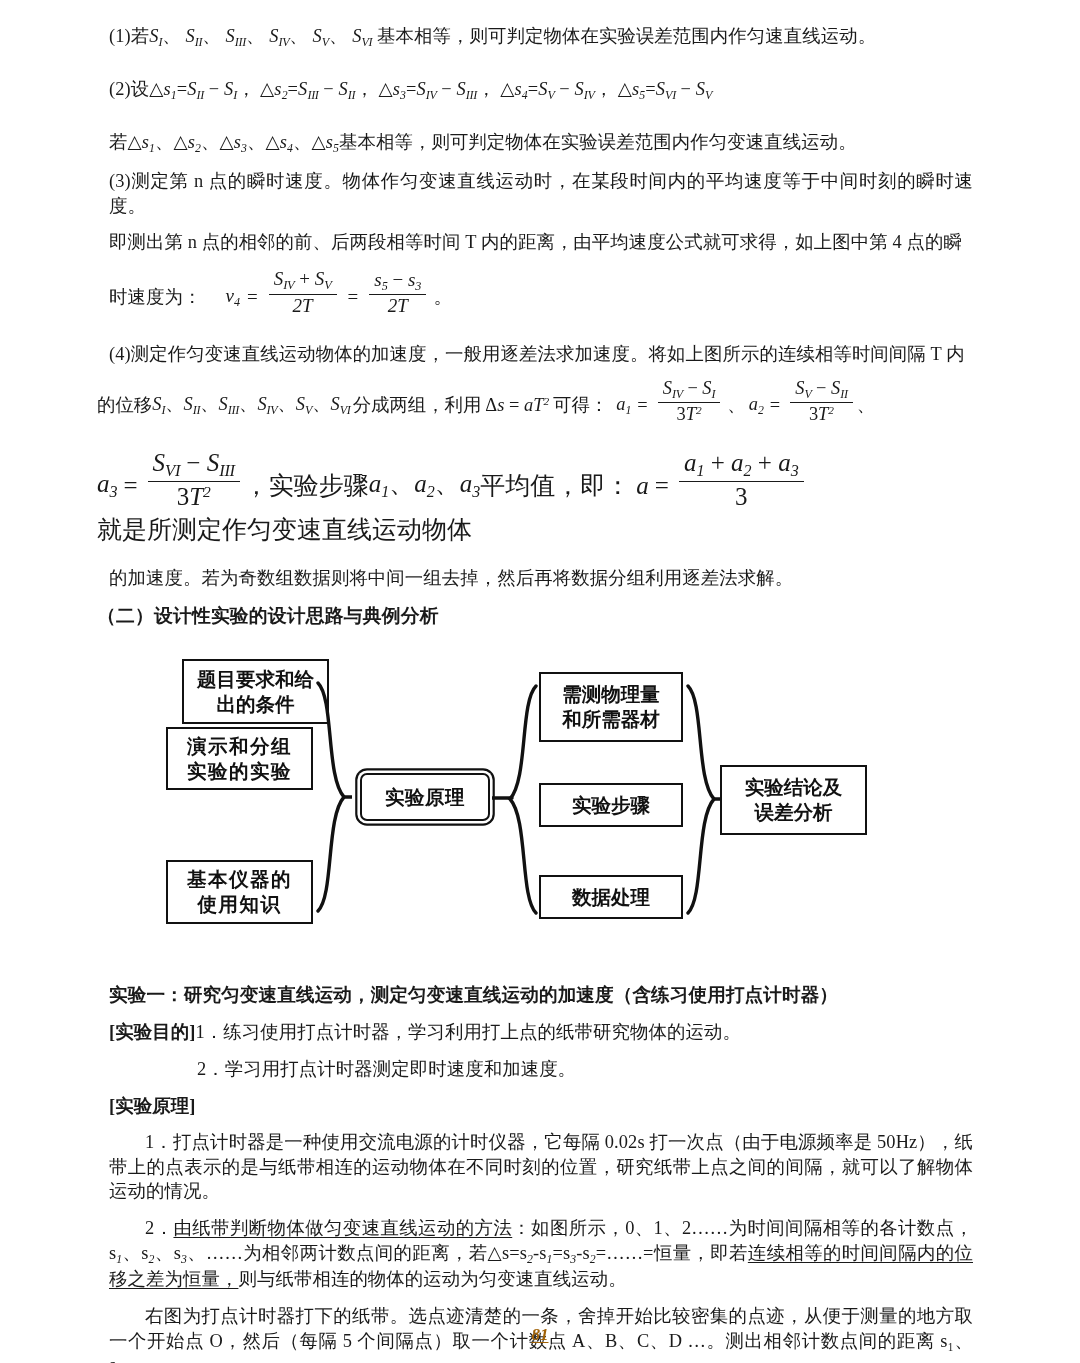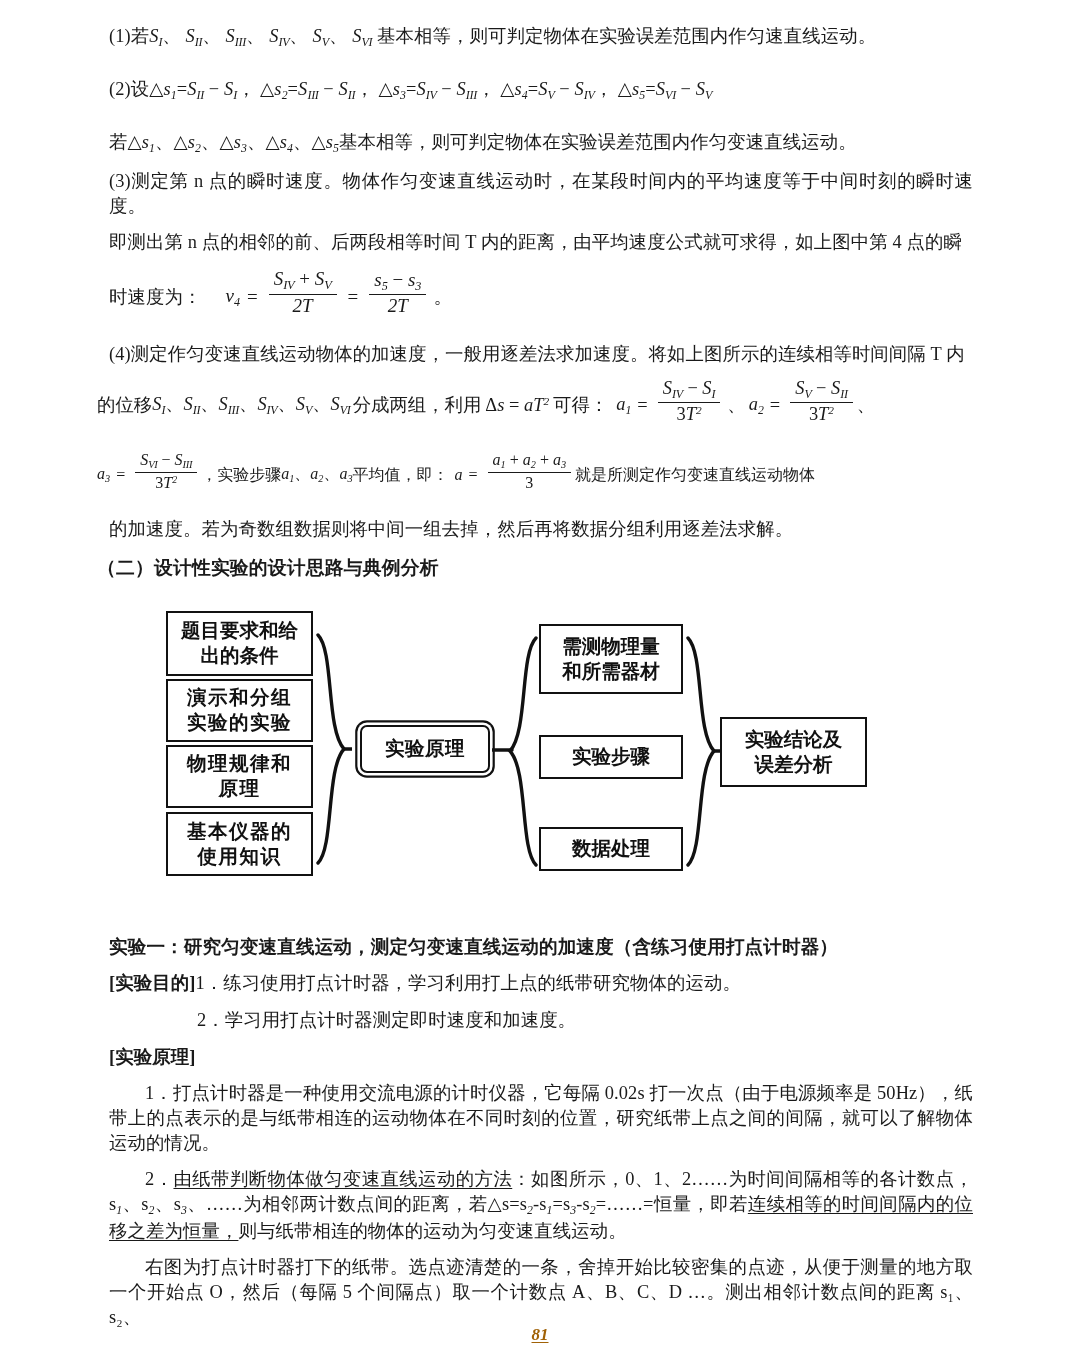--- a/index.html
+++ b/index.html
@@ -197,21 +197,21 @@
     <span style="margin:0 3px;">、</span>
     <span><span class="ital">a</span><sub>2</sub></span>
     <span style="margin:0 6px;">=</span>
     <span class="frac">
       <span class="num"><span class="ital">S</span><span class="romnum">V</span> − <span class="ital">S</span><span class="romnum">II</span></span>
       <span class="den">3<span class="ital">T</span><sup>2</sup></span>
     </span>
     <span>、</span>
   </div>
 
-  <div class="eqline" style="margin-top:26px; font-size:16px;">
+  <div class="eqline" style="margin-top:26px; font-size:25px;">
     <span><span class="ital">a</span><sub>3</sub></span>
     <span style="margin:0 6px;">=</span>
     <span class="frac">
       <span class="num"><span class="ital">S</span><span class="romnum">VI</span> − <span class="ital">S</span><span class="romnum">III</span></span>
       <span class="den">3<span class="ital">T</span><sup>2</sup></span>
     </span>
     <span>，实验步骤</span>
     <span><span class="ital">a</span><sub>1</sub>、<span class="ital">a</span><sub>2</sub>、<span class="ital">a</span><sub>3</sub></span>
     <span>平均值，即：</span>
     <span style="margin-left:6px;"><span class="ital">a</span></span>
@@ -222,28 +222,25 @@
     </span>
     <span>就是所测定作匀变速直线运动物体</span>
   </div>
 
   <div class="para" style="margin-top:22px;">的加速度。若为奇数组数据则将中间一组去掉，然后再将数据分组利用逐差法求解。</div>
 
   <div class="sec-head" style="margin-top:13px;">（二）设计性实验的设计思路与典例分析</div>
 
   <div class="diagram">
 
-    <div class="dbox" style="left:64px; top:16px; width:147px; height:65px;">
+    <div class="dbox" style="left:80px; top:16px; width:147px; height:65px;">
       <span>题目要求和给<br>出的条件</span>
     </div>
     <div class="dbox thin" style="left:64px; top:84px; width:147px; height:63px;">
       <span>演示和分组<br>实验的实验</span>
-    </div>
-    <div class="dbox thin" style="left:64px; top:150px; width:147px; height:63px;">
-      <span>物理规律和<br>原理</span>
     </div>
     <div class="dbox thin" style="left:64px; top:217px; width:147px; height:64px;">
       <span>基本仪器的<br>使用知识</span>
     </div>
 
     <div class="brace" style="left:212px; top:34px;">
       <svg width="38" height="240" viewBox="0 0 38 240">
         <path d="M4 6 C20 22, 12 100, 30 120 C12 140, 20 218, 4 234" fill="none" stroke="#111" stroke-width="3.4" stroke-linecap="round"></path>
         <path d="M30 120 L38 120" stroke="#111" stroke-width="3.4" stroke-linecap="round"></path>
       </svg>

